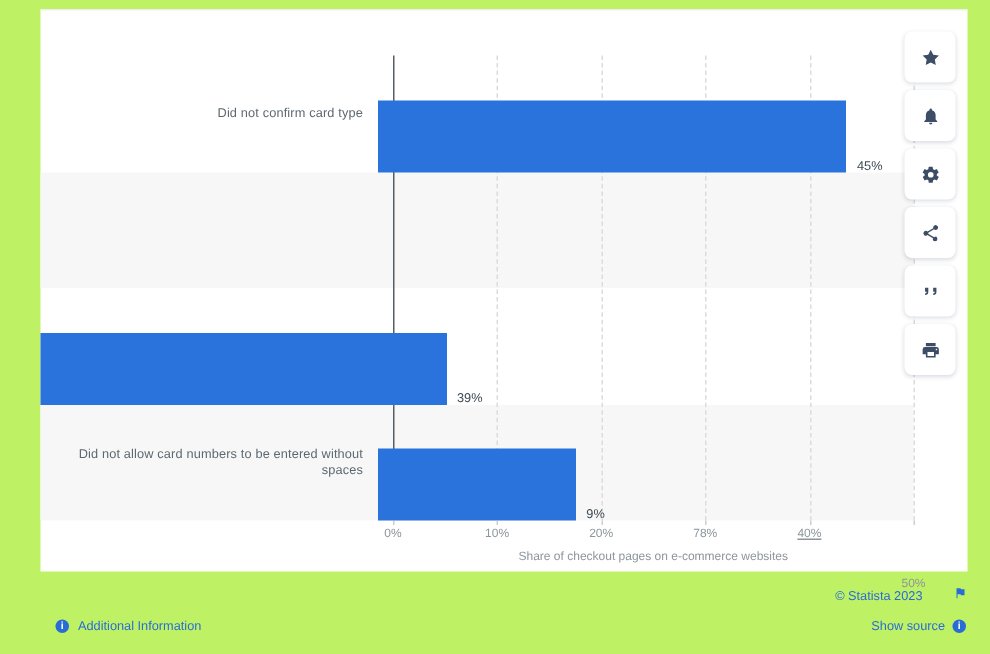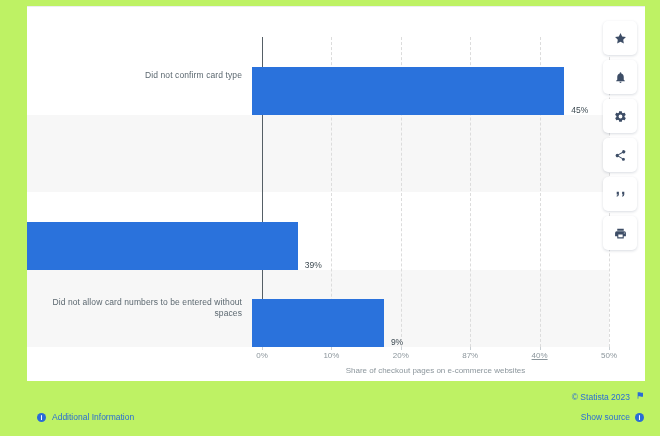--- a/index.html
+++ b/index.html
@@ -188,21 +188,21 @@
     height: 55px;
   }
   .copyright {
     position: absolute;
     right: 16px;
     top: 10px;
     font-size: 8.5px;
     color: #2a6cd6;
     display: flex;
     align-items: center;
-    gap: 6px;
+    gap: 21px;
   }
   .show-source {
     position: absolute;
     right: 16px;
     top: 31px;
     font-size: 8.5px;
     color: #2a6cd6;
     display: flex;
     align-items: center;
     gap: 5px;
@@ -290,23 +290,23 @@
       <div class="xtick-mark" style="left:0px;"></div>
       <div class="xtick-mark" style="left:69.4px;"></div>
       <div class="xtick-mark" style="left:138.8px;"></div>
       <div class="xtick-mark" style="left:208.2px;"></div>
       <div class="xtick-mark" style="left:277.6px;"></div>
       <div class="xtick-mark" style="left:347px;"></div>
 
       <div class="xtick" style="left:0px;">0%</div>
       <div class="xtick" style="left:69.4px;">10%</div>
       <div class="xtick" style="left:138.8px;">20%</div>
-      <div class="xtick" style="left:208.2px;">87%</div>
+      <div class="xtick" style="left:208.2px;">78%</div>
       <div class="xtick" style="left:277.6px;text-decoration:underline;">40%</div>
-      <div class="xtick" style="left:347px;">50%</div>
+      <div class="xtick" style="left:347px;margin-top:33px;">50%</div>
 
       <div class="xlabel">Share of checkout pages on e-commerce websites</div>
     </div>
 
     <div class="toolrail">
 
       <div class="tool-btn">
         <span>
           <svg width="13" height="13" viewBox="0 0 24 24" fill="#3d4d66">
             <path d="M12 2l3.09 6.26L22 9.27l-5 4.87 1.18 6.88L12 17.77l-6.18 3.25L7 14.14 2 9.27l6.91-1.01L12 2z"></path>

